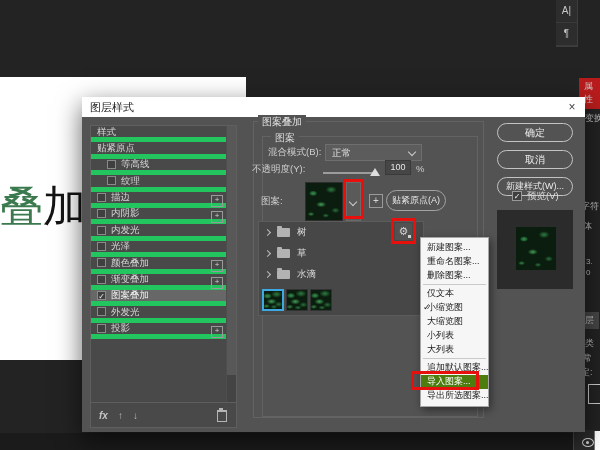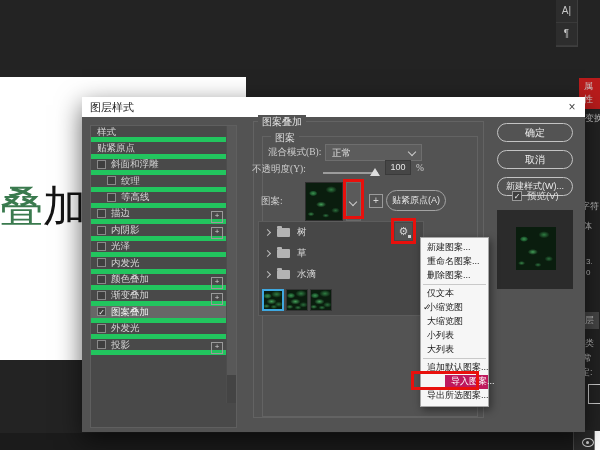--- a/index.html
+++ b/index.html
@@ -42,21 +42,21 @@
   .fx{font-style:italic;font-weight:bold;font-size:10px;margin-left:8px;}
   .arr{font-size:10px;margin-left:10px;color:#b8b8b8;}
   .trash{position:absolute;right:9px;top:7px;width:8px;height:9px;border:1px solid #b5b5b5;border-top:2px solid #b5b5b5;}
   .trash::before{content:"";position:absolute;left:1px;top:-4px;width:4px;height:1.5px;background:#b5b5b5;}
 
   
   .p-header{left:176px;top:18px;font-size:10px;color:#e0e0e0;background:#535353;padding:0 4px;z-index:2;}
   .outer-box{left:171px;top:24px;width:231px;height:297px;border:1px solid #636363;box-sizing:border-box;}
   .fieldset{left:180px;top:39px;width:216px;height:281px;border:1px solid #636363;box-sizing:border-box;}
   .legend{position:absolute;left:8px;top:-6px;background:#535353;padding:0 4px;font-size:10px;color:#dadada;}
-  .lbl{font-size:9.5px;color:#cfcfcf;white-space:nowrap;font-family:Liberation Serif, serif;}
+  .lbl{font-size:9.5px;color:#cfcfcf;white-space:nowrap;}
   .dropdown{left:243px;top:47px;width:97px;height:17px;background:#5c5c5c;border:1px solid #6e6e6e;box-sizing:border-box;color:#e2e2e2;font-size:9.5px;line-height:15px;padding-left:6px;}
   .chev{position:absolute;right:6px;top:4px;width:5px;height:5px;border-right:1.5px solid #cccccc;border-bottom:1.5px solid #cccccc;transform:rotate(45deg);}
   .slider-track{left:241px;top:75px;width:55px;height:2px;background:#9c9c9c;}
   .slider-thumb{left:288px;top:71px;width:0;height:0;border-left:5px solid transparent;border-right:5px solid transparent;border-bottom:8px solid #dddddd;}
   .valbox{left:303px;top:63px;width:26px;height:15px;background:#464646;border:1px solid #3a3a3a;box-sizing:border-box;color:#e6e6e6;font-size:9px;line-height:13px;text-align:center;}
   .pct{left:334px;top:66px;}
   .pat{background-color:#0a1d0e;background-image:
     radial-gradient(6px 4px at 20% 28%, #3c9150 0%, #1c5a2e 45%, transparent 70%),
     radial-gradient(8px 5px at 70% 18%, #2f7d42 0%, transparent 70%),
     radial-gradient(7px 4px at 42% 58%, #43a159 0%, transparent 72%),
@@ -85,21 +85,21 @@
   .pill{left:415px;width:76px;height:19px;border:1px solid #c3c3c3;border-radius:10px;box-sizing:border-box;color:#ececec;font-size:10px;line-height:17px;text-align:center;background:transparent;}
   .btn-ok{top:26px;} .btn-cancel{top:53px;} .btn-newstyle{top:80px;font-size:9px;}
   .prev-cb{left:430px;top:94px;width:10px;height:10px;background:#3f3f3f;border:1px solid #999;box-sizing:border-box;color:#efefef;font-size:8px;line-height:9px;text-align:center;}
   .prev-lbl{left:445px;top:93px;font-size:9.5px;color:#dedede;}
   .preview-box{left:415px;top:113px;width:76px;height:79px;background:#2b2b2b;}
   .preview-pat{position:absolute;left:19px;top:17px;width:40px;height:43px;}
 
   
   .menu{left:420px;top:237px;width:67px;background:#f6f6f6;border:1px solid #a6a6a6;box-shadow:2px 3px 8px rgba(0,0,0,.45);z-index:5;padding:3px 0;box-sizing:content-box;}
   .mi{position:relative;height:13.8px;line-height:13.8px;font-size:9px;color:#1a1a1a;padding-left:6px;white-space:nowrap;}
-  .mi.hl{background:#be185d;color:#ffffff;margin-left:24px;}
+  .mi.hl{background:#4d7c0f;color:#ffffff;}
   .mcheck{position:absolute;left:2px;top:0;font-size:9px;color:#1a1a1a;}
   .msep{height:5px;position:relative;}
   .msep::after{content:"";position:absolute;left:2px;right:2px;top:2px;border-top:1px solid #c9c9c9;}
 
   
   .redbox{border:3px solid #e8100c;box-sizing:border-box;z-index:6;background:transparent;}
   .rb1{left:343px;top:179px;width:21px;height:40px;}
   .rb2{left:391px;top:218px;width:25px;height:26px;}
   .rb3{left:411px;top:371px;width:68px;height:19px;}
 </style>
@@ -138,49 +138,45 @@
       <div class="abs close-x">×</div>
     </div>
 
     <div class="abs sidebar">
       <div class="srow">
           <span>样式</span>
         </div>
       <div class="srow">
           <span>贴紧原点</span>
         </div>
-      <div class="srow">
-          <span class="cb"></span>
-          <span>斜面和浮雕</span>
-        </div>
       <div class="srow indent">
           <span class="cb"></span>
+          <span>等高线</span>
+        </div>
+      <div class="srow indent">
+          <span class="cb"></span>
           <span>纹理</span>
         </div>
-      <div class="srow indent">
-          <span class="cb"></span>
-          <span>等高线</span>
-        </div>
       <div class="srow">
           <span class="cb"></span>
           <span>描边</span>
           <span class="plusbox">+</span>
         </div>
       <div class="srow">
           <span class="cb"></span>
           <span>内阴影</span>
           <span class="plusbox">+</span>
         </div>
       <div class="srow">
           <span class="cb"></span>
+          <span>内发光</span>
+        </div>
+      <div class="srow">
+          <span class="cb"></span>
           <span>光泽</span>
-        </div>
-      <div class="srow">
-          <span class="cb"></span>
-          <span>内发光</span>
         </div>
       <div class="srow">
           <span class="cb"></span>
           <span>颜色叠加</span>
           <span class="plusbox">+</span>
         </div>
       <div class="srow">
           <span class="cb"></span>
           <span>渐变叠加</span>
           <span class="plusbox">+</span>
@@ -194,20 +190,26 @@
           <span>外发光</span>
         </div>
       <div class="srow">
           <span class="cb"></span>
           <span>投影</span>
           <span class="plusbox">+</span>
         </div>
       <div class="sbar">
           <div class="sthumb"></div>
         </div>
+      <div class="side-bottom">
+        <span class="fx">fx</span>
+        <span class="arr">↑</span>
+        <span class="arr">↓</span>
+        <span class="trash"></span>
+      </div>
     </div>
 
     <div class="abs outer-box"></div>
     <div class="abs p-header">图案叠加</div>
     <div class="abs fieldset">
       <span class="legend">图案</span>
     </div>
 
     <div class="abs lbl" style="left:186px;top:49px;">混合模式(B):</div>
     <div class="abs dropdown">

